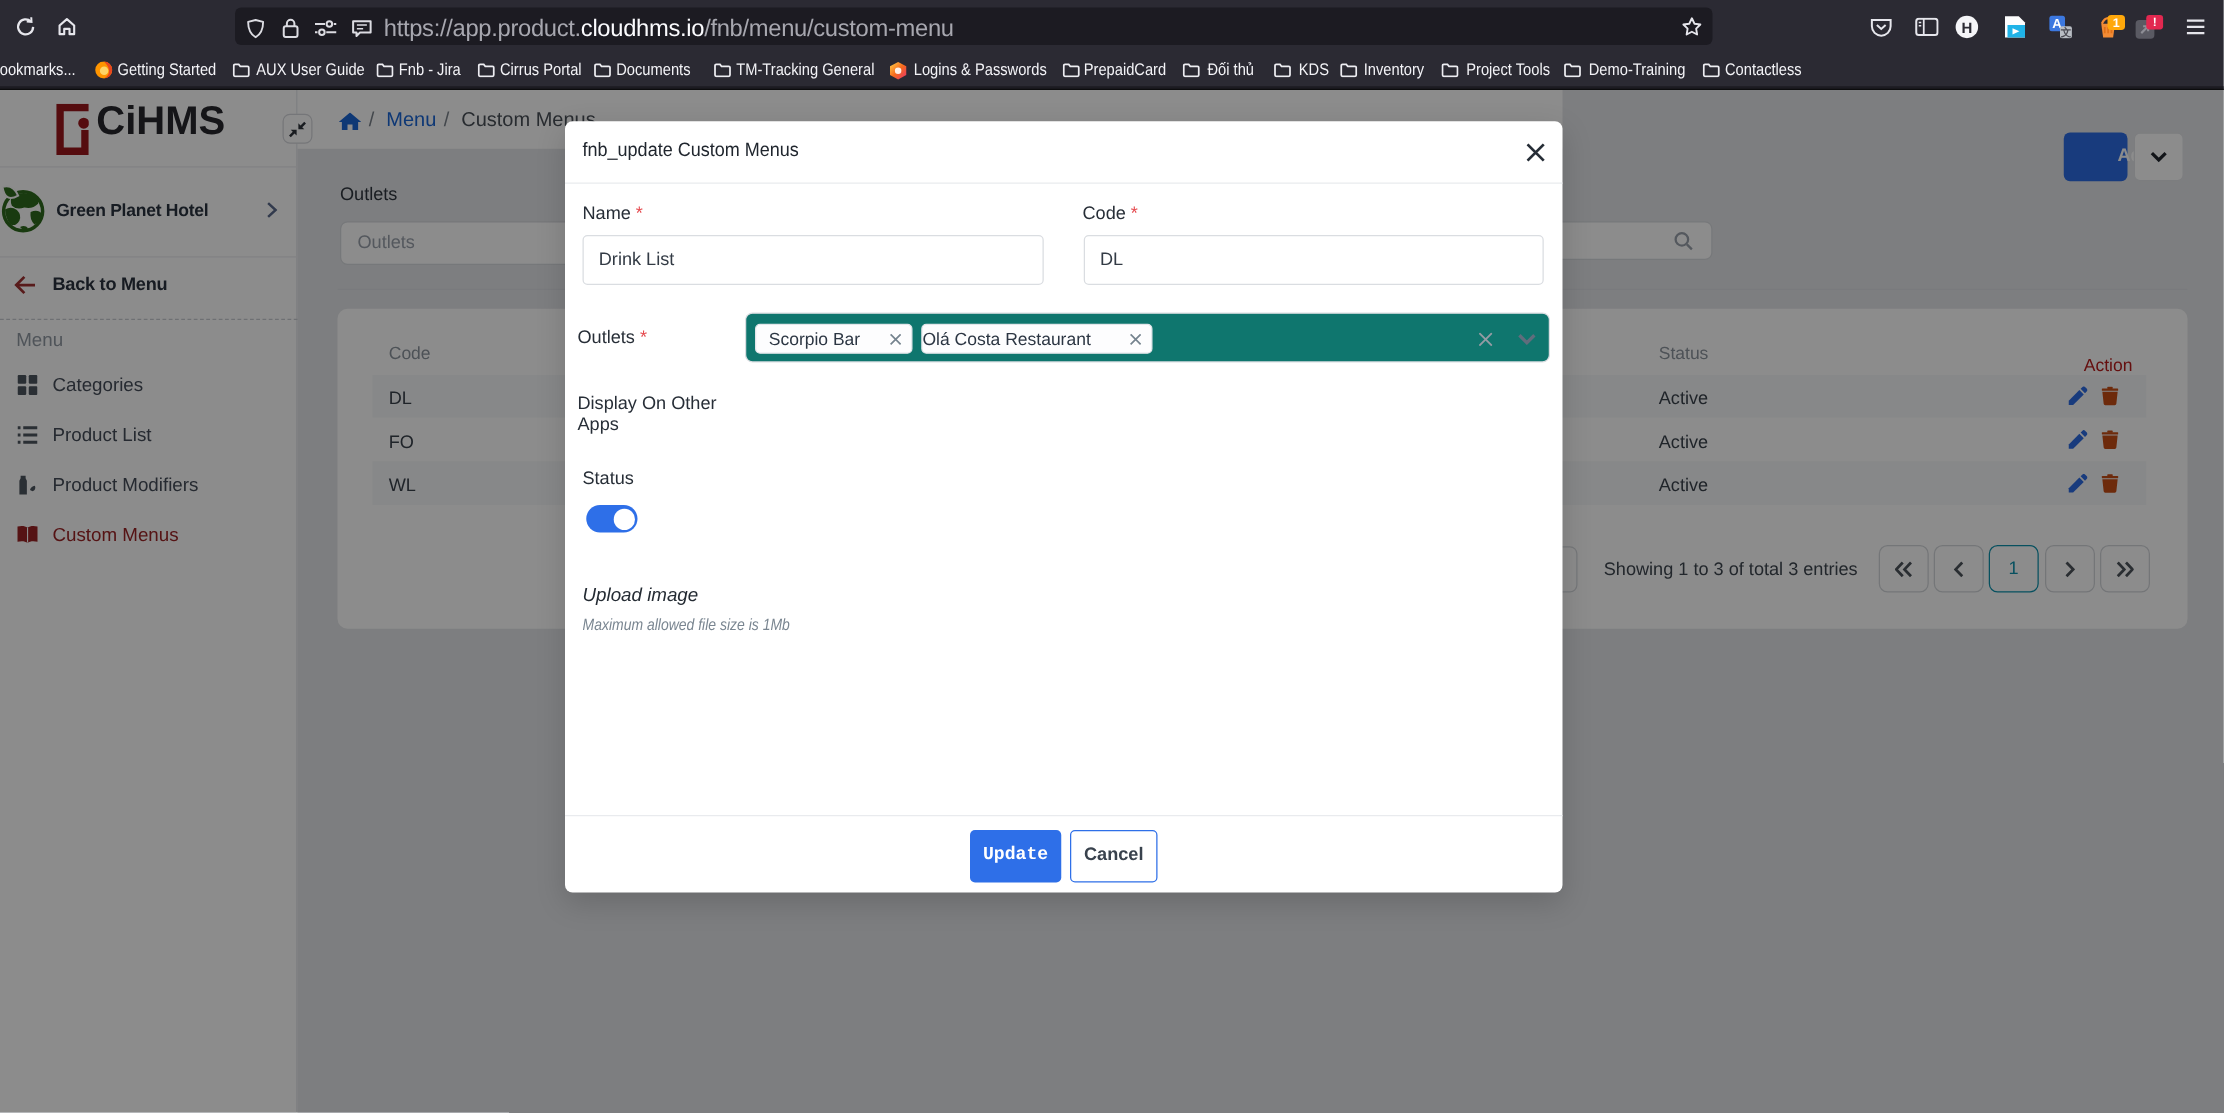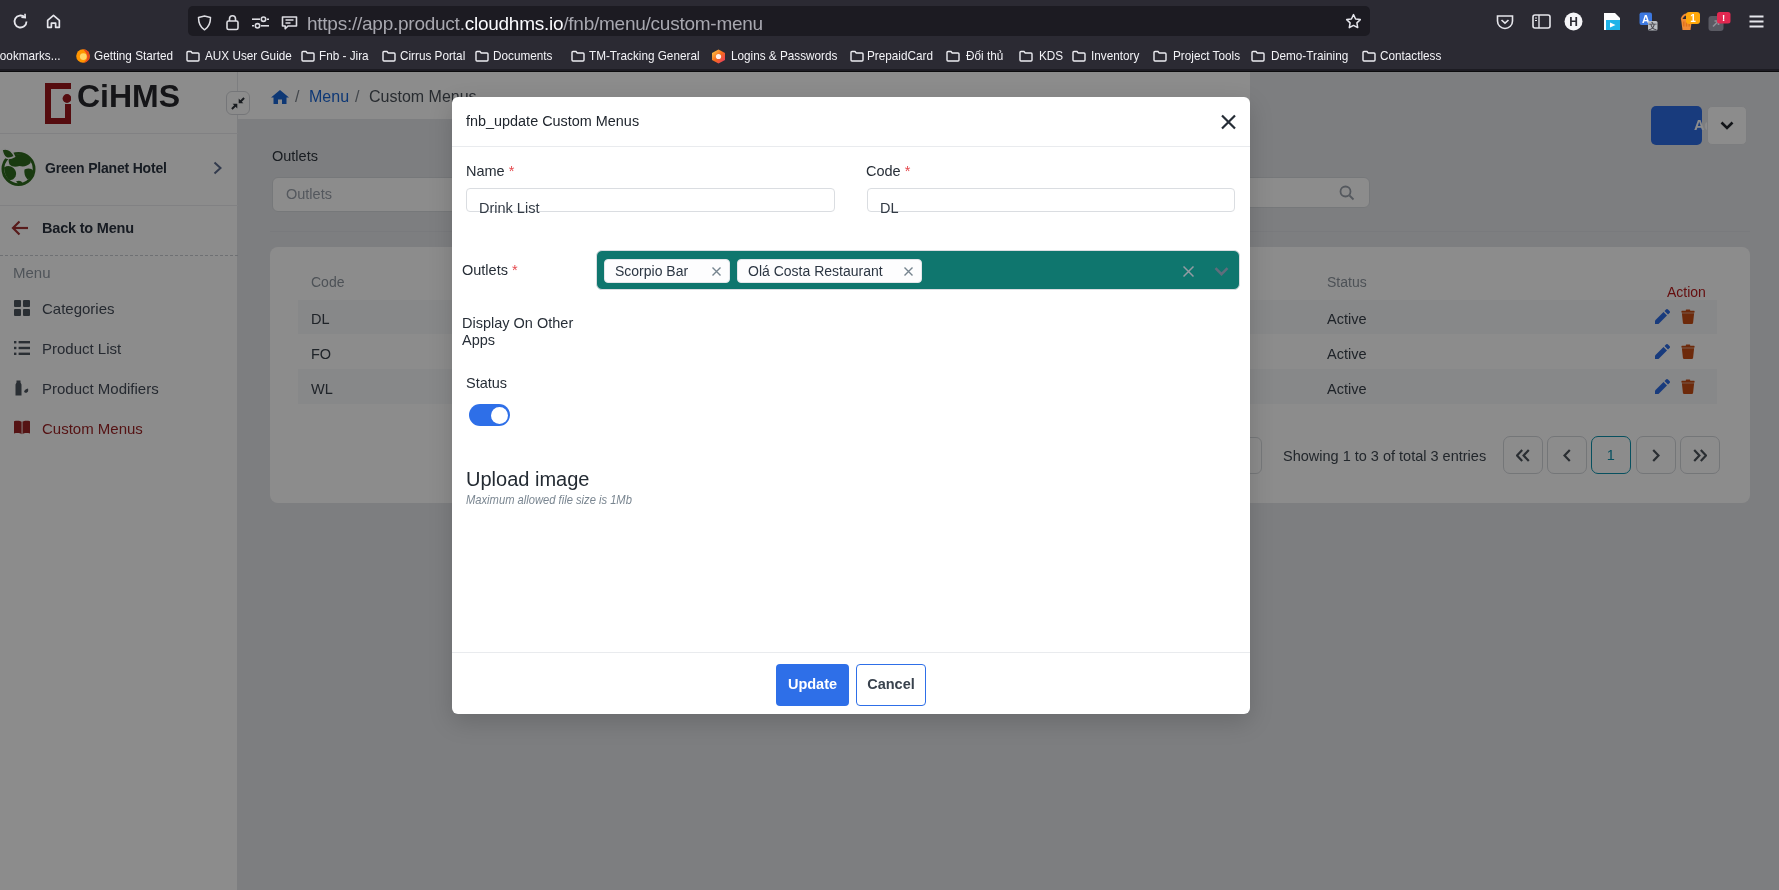--- a/index.html
+++ b/index.html
@@ -18,21 +18,21 @@
   
   #page { position:absolute; left:0; top:72px; width:1779px; height:818px; background:#e4e6e9; }
   #sidebar { position:absolute; left:0; top:72px; width:238px; height:818px; background:#fff; border-right:1px solid #e4e6e9;}
   #hdrband { position:absolute; left:238px; top:72px; width:1012px; height:47px; background:#fff;}
   .mitem { position:absolute; left:42px; font-size:15px; color:#454d59; }
   
   #overlay { position:absolute; left:0; top:72px; width:1779px; height:818px; background:rgba(0,0,0,0.45); z-index:10; }
   #modal { position:absolute; left:452px; top:97px; width:798px; height:617px; background:#fff; border-radius:6px; z-index:20; box-shadow:0 8px 24px rgba(0,0,0,0.16); }
   .lbl { position:absolute; font-size:14.5px; color:#272e37; }
   .lbl .req { color:#e5484d; margin-left:4px; }
-  .inp { position:absolute; height:24px; background:#fff; border:1px solid #dadde1; border-radius:4px; font-size:14.5px; color:#333b45; line-height:38px; padding-left:12px; }
+  .inp { position:absolute; height:40px; background:#fff; border:1px solid #dadde1; border-radius:4px; font-size:14.5px; color:#333b45; line-height:38px; padding-left:12px; }
   .sel { position:absolute; background:#0f766e; border:1px solid #dadde1; border-radius:6px; }
   .chip { position:absolute; height:24px; background:#fdfdfe; border:1px solid #e3e6ea; border-radius:4px; font-size:14px; color:#2c3643; line-height:22px; }
   .btn { position:absolute; border-radius:4px; font-size:14.5px; font-weight:700; text-align:center; }
   .pgb { top:436px; width:39.5px; height:38px; background:#fff; border:1px solid #d4d7db; border-radius:7px; display:flex; align-items:center; justify-content:center; }
 </style>
 </head>
 <body>
 
 <div id="page"></div>
 <div id="sidebar">
@@ -216,45 +216,45 @@
 
   <div class="lbl" style="left:10px;top:165px;">Outlets<span class="req">*</span></div>
   <div class="sel" style="left:144px;top:153px;width:644px;height:40px;">
     <div class="chip" style="left:7px;top:8px;width:126px;">
       <span style="margin-left:10px;">Scorpio Bar</span>
       <svg style="position:absolute;right:8px;top:7px" width="9" height="9" viewBox="0 0 9 9" stroke="#76848f" stroke-width="1.4">
           <path d="M0.5 0.5 8.5 8.5 M8.5 0.5 0.5 8.5"></path>
         </svg>
     </div>
     <div class="chip" style="left:140px;top:8px;width:185px;">
-      <span style="margin-left:10px;">Olá Costa Restaurant</span>
+      <span style="">Olá Costa Restaurant</span>
       <svg style="position:absolute;right:8px;top:7px" width="9" height="9" viewBox="0 0 9 9" stroke="#76848f" stroke-width="1.4">
           <path d="M0.5 0.5 8.5 8.5 M8.5 0.5 0.5 8.5"></path>
         </svg>
     </div>
     <svg style="position:absolute;left:586px;top:15px" width="11" height="11" viewBox="0 0 11 11" stroke="#949ba3" stroke-width="1.5">
         <path d="M0.5 0.5 10.5 10.5 M10.5 0.5 0.5 10.5"></path>
       </svg>
     <svg style="position:absolute;left:617px;top:16px" width="15" height="9" viewBox="0 0 15 9" fill="none" stroke="#5f6d7c" stroke-width="2.6">
         <path d="M1.5 1.2 7.5 7.2 13.5 1.2"></path>
       </svg>
   </div>
 
   <div class="lbl" style="left:10px;top:218px;line-height:17px;">Display On Other<br>Apps</div>
 
   <div class="lbl" style="left:14px;top:278px;">Status</div>
   <div class="abs" style="left:17px;top:307px;width:41px;height:22px;background:#2e6fe8;border-radius:11px;">
     <div style="position:absolute;right:2.5px;top:2.5px;width:17px;height:17px;background:#fff;border-radius:50%;"></div>
   </div>
 
-  <div class="abs" style="left:14px;top:371px;font-size:20px;font-weight:400;color:#242b33;">Upload image</div>
+  <div class="abs" style="left:14px;top:371px;font-size:15px;font-weight:400;color:#242b33;font-style:italic;">Upload image</div>
   <div class="abs" style="left:14px;top:395px;font-size:13px;font-style:italic;color:#7a8691;transform:scaleX(0.86);transform-origin:0 50%;">Maximum allowed file size is 1Mb</div>
 
   <div class="abs" style="left:0;top:555px;width:798px;height:1px;background:#e9ebee;"></div>
-  <div class="btn" style="left:324px;top:567px;width:73px;height:41.5px;background:#2e6fe8;color:#fff;line-height:41px;">Update</div>
+  <div class="btn" style="left:324px;top:567px;width:73px;height:41.5px;background:#2e6fe8;color:#fff;line-height:41px;font-family:Liberation Mono, monospace;">Update</div>
   <div class="btn" style="left:404px;top:567px;width:70px;height:41.5px;background:#fff;border:1.5px solid #2e6fe8;color:#39424d;line-height:38px;">Cancel</div>
 </div>
 
 <div id="chrome">
   <div class="sep"></div>
   <div id="urlbar"></div>
   <div class="urltxt">https://app.product.<b>cloudhms.io</b>/fnb/menu/custom-menu</div>
 
   <svg class="abs" style="left:12px;top:13px" width="17" height="17" viewBox="0 0 17 17" fill="none" stroke="#e6e6ec" stroke-width="1.8">
       <path d="M14.5 8.5a6 6 0 1 1-1.8-4.3"></path>

